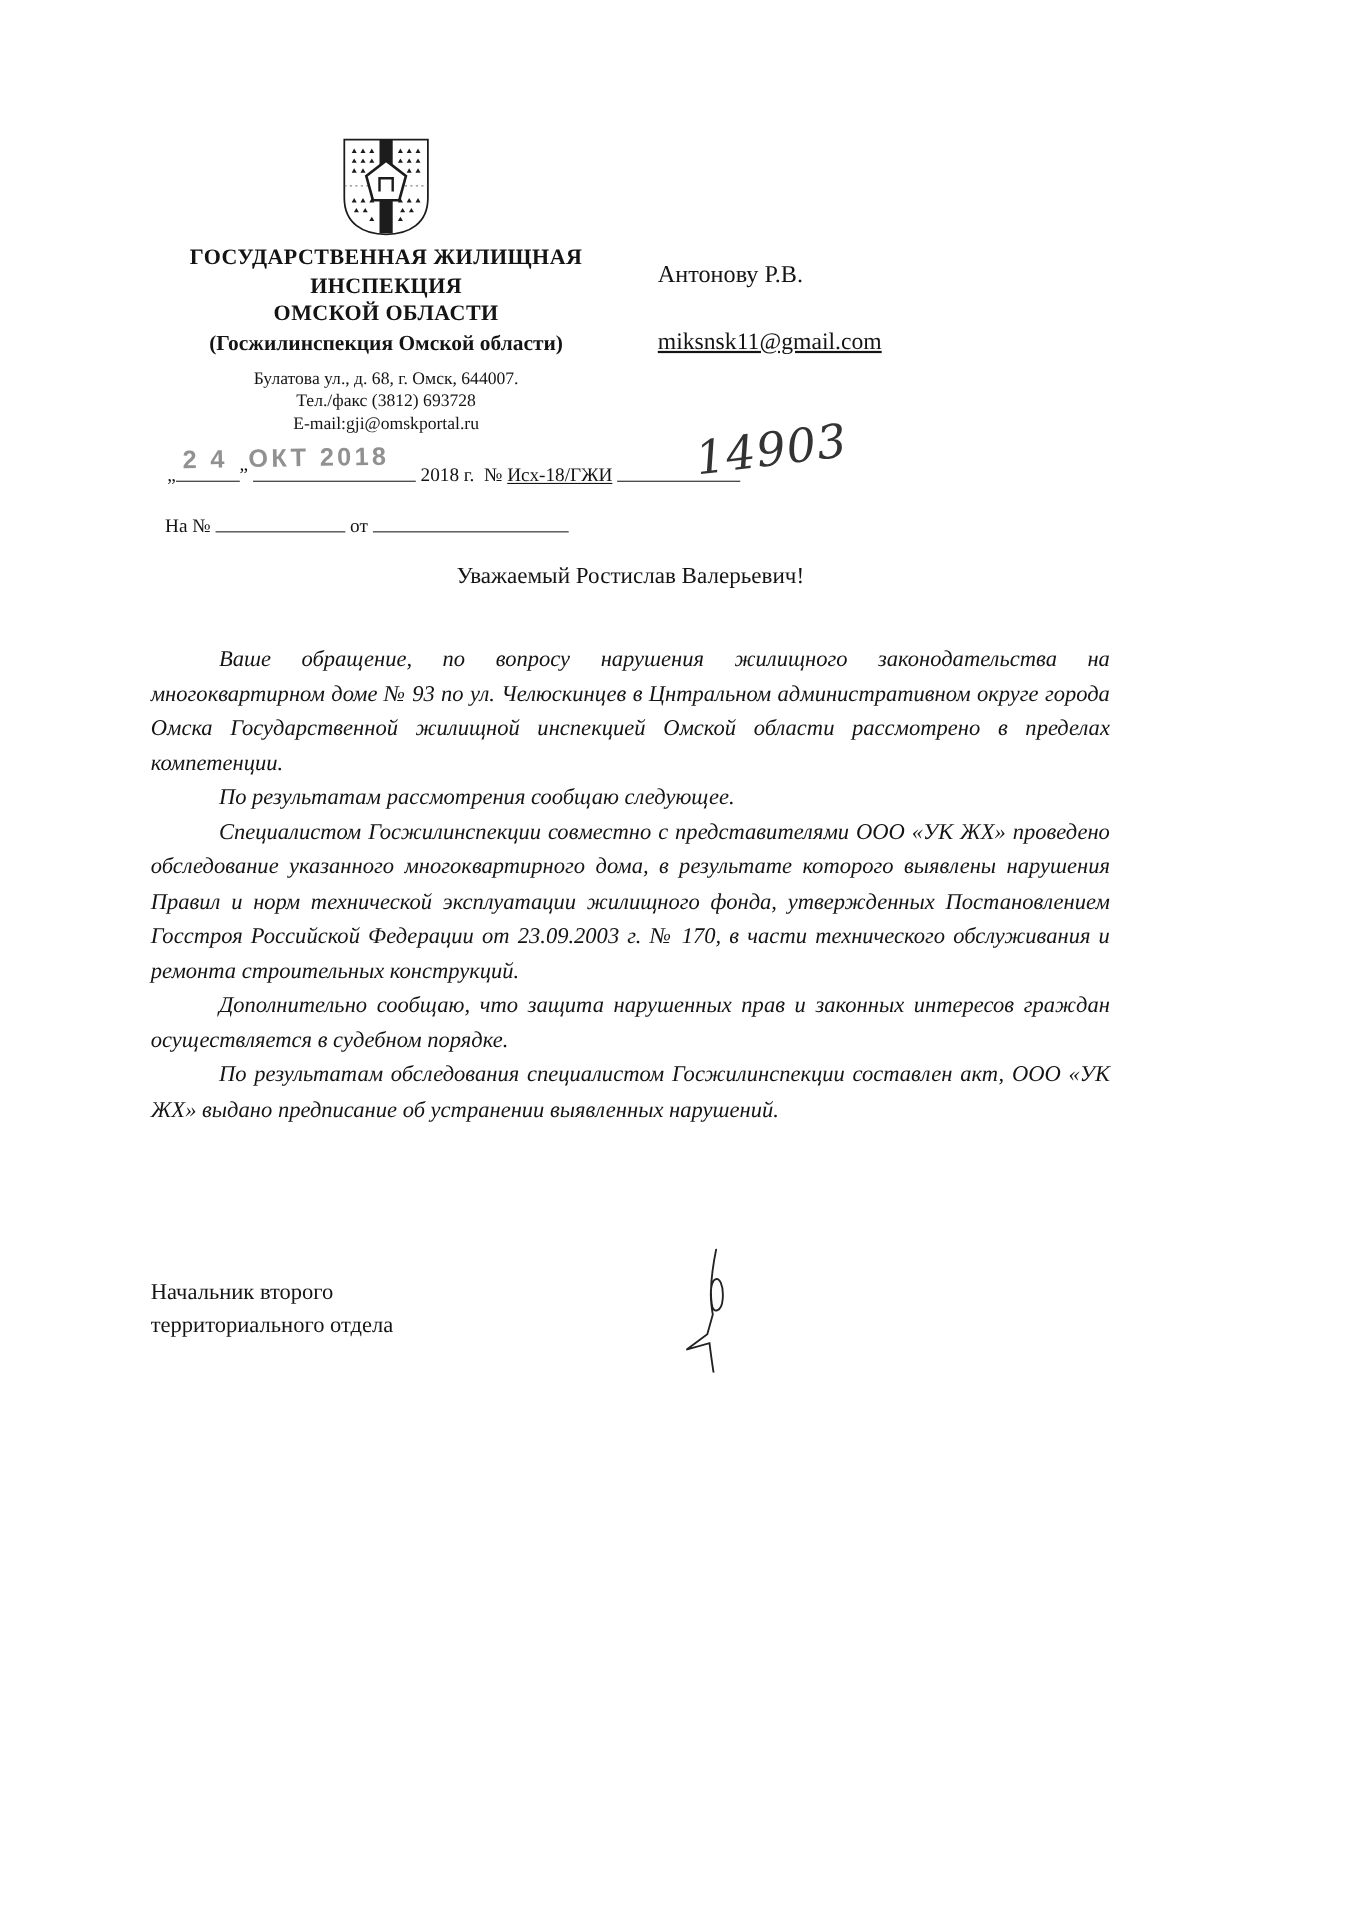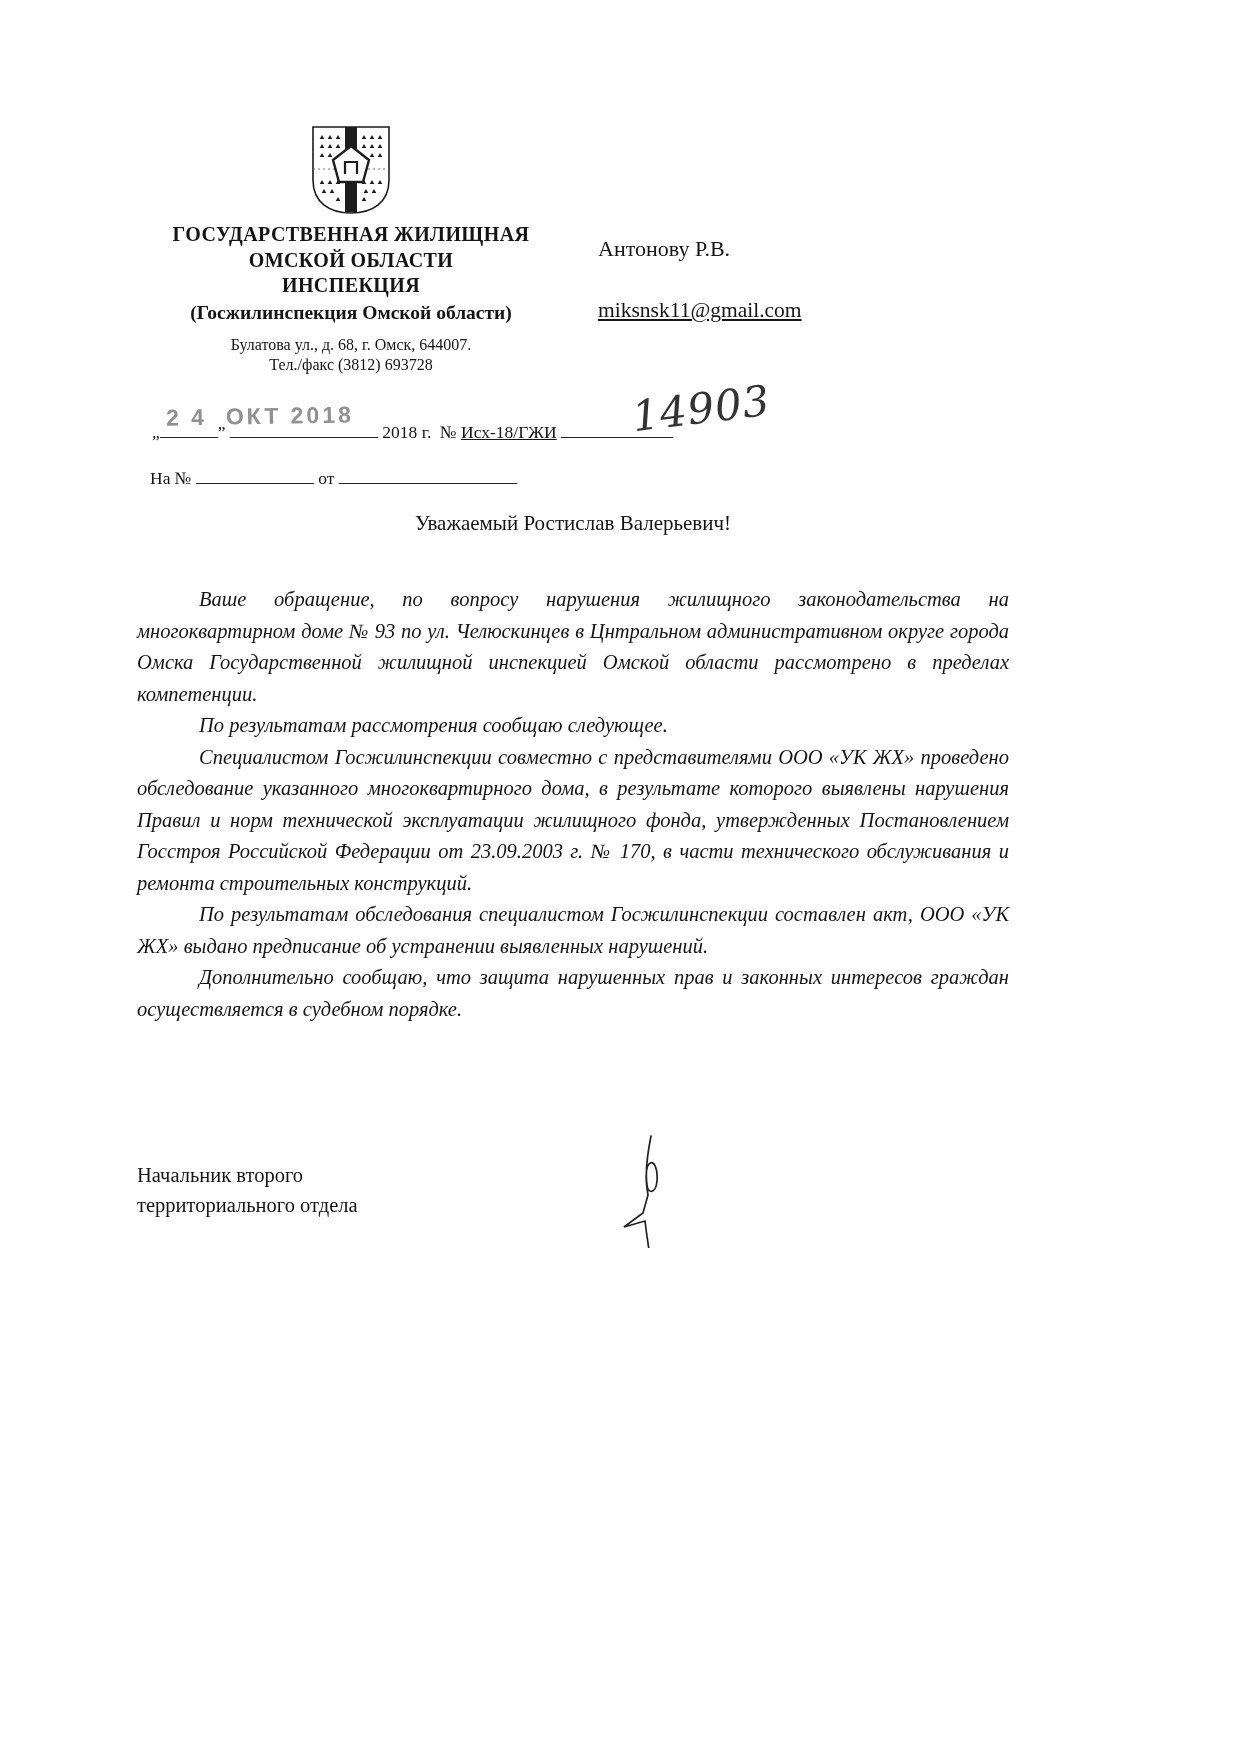--- a/index.html
+++ b/index.html
@@ -84,26 +84,27 @@
           <path d="M71 56 l2.3 4 h-4.6 Z"></path>
         <path d="M57 65 l2.3 4 h-4.6 Z"></path>
           <path d="M65 65 l2.3 4 h-4.6 Z"></path>
           <path d="M55 73 l2.3 4 h-4.6 Z"></path>
       </g>
 
       <path d="M42 22 L60 36 L54 58 L30 58 L24 36 Z" fill="#ffffff" stroke="#1c1c1c" stroke-width="2.4"></path>
       <path d="M36 50 V38 H48 V50 M48 38 V44" fill="none" stroke="#1c1c1c" stroke-width="2.2"></path>
     </svg>
     <div class="org-name">ГОСУДАРСТВЕННАЯ ЖИЛИЩНАЯ</div>
+    <div class="org-name">ИНСПЕКЦИЯ</div>
     <div class="org-name">ОМСКОЙ ОБЛАСТИ</div>
-    <div class="org-name">ИНСПЕКЦИЯ</div>
     <div class="org-short">(Госжилинспекция Омской области)</div>
     <div class="address-block">
       <div>Булатова ул., д. 68, г. Омск, 644007.</div>
       <div>Тел./факс (3812) 693728</div>
+      <div>E-mail:gji@omskportal.ru</div>
     </div>
   </div>
 
   <div class="stamp">2 4  ОКТ 2018</div>
   <div class="date-line">
     <span>„</span><span class="blank w58"></span><span>”</span>
     <span class="blank w148"></span>
     <span>2018 г.</span>&nbsp;
     <span>№</span>
     <span class="u">Исх-18/ГЖИ</span>
@@ -120,22 +121,22 @@
 
   <div class="recipient-name">Антонову Р.В.</div>
   <div class="recipient-email">miksnsk11@gmail.com</div>
 
   <div class="salutation">Уважаемый Ростислав Валерьевич!</div>
 
   <div class="body-text">
     <p>Ваше обращение, по вопросу нарушения жилищного законодательства на многоквартирном доме № 93 по ул. Челюскинцев в Цнтральном административном округе города Омска Государственной жилищной инспекцией Омской области рассмотрено в пределах компетенции.</p>
     <p>По результатам рассмотрения сообщаю следующее.</p>
     <p>Специалистом Госжилинспекции совместно с представителями ООО «УК ЖХ» проведено обследование указанного многоквартирного дома, в результате которого выявлены нарушения Правил и норм технической эксплуатации жилищного фонда, утвержденных Постановлением Госстроя Российской Федерации от 23.09.2003 г. № 170, в части технического обслуживания и ремонта строительных конструкций.</p>
+    <p>Дополнительно сообщаю, что защита нарушенных прав и законных интересов граждан осуществляется в судебном порядке.</p>
     <p>По результатам обследования специалистом Госжилинспекции составлен акт, ООО «УК ЖХ» выдано предписание об устранении выявленных нарушений.</p>
-    <p>Дополнительно сообщаю, что защита нарушенных прав и законных интересов граждан осуществляется в судебном порядке.</p>
   </div>
 
   <div class="sig-title">
     <div>Начальник второго</div>
     <div>территориального отдела</div>
   </div>
 
   <svg class="sig-scribble" width="70" height="185" viewBox="0 0 70 185">
     <path d="M33 3 C 30 18, 27 38, 29 52 C 30 62, 38 60, 39 48 C 40 36, 36 26, 31 31 C 27 36, 28 50, 30 62 L 25 80 L 6 94 L 27 88 C 29 105, 33 130, 36 148 C 38 163, 37 175, 32 183" fill="none" stroke="#222" stroke-width="1.7" stroke-linecap="round" stroke-linejoin="miter"></path>
   </svg>

